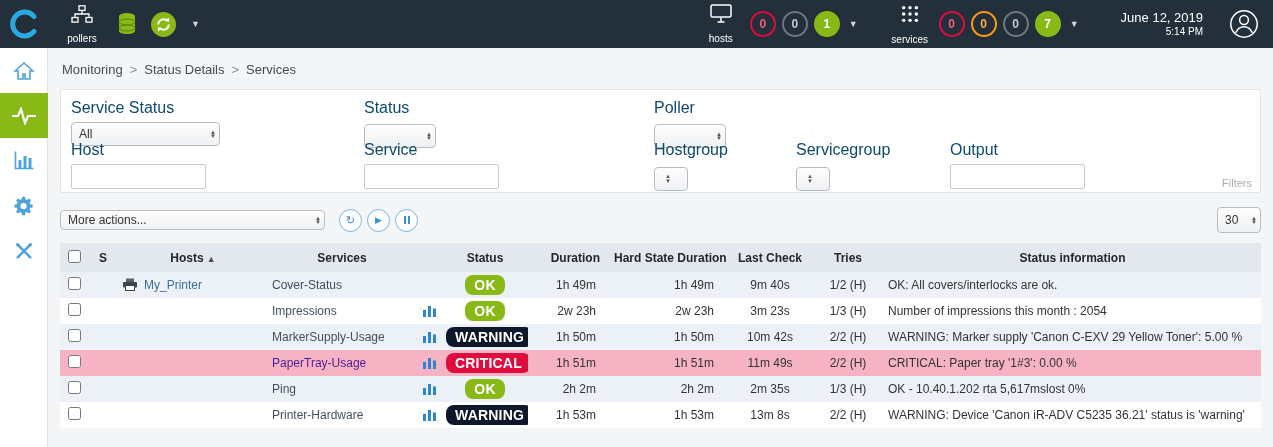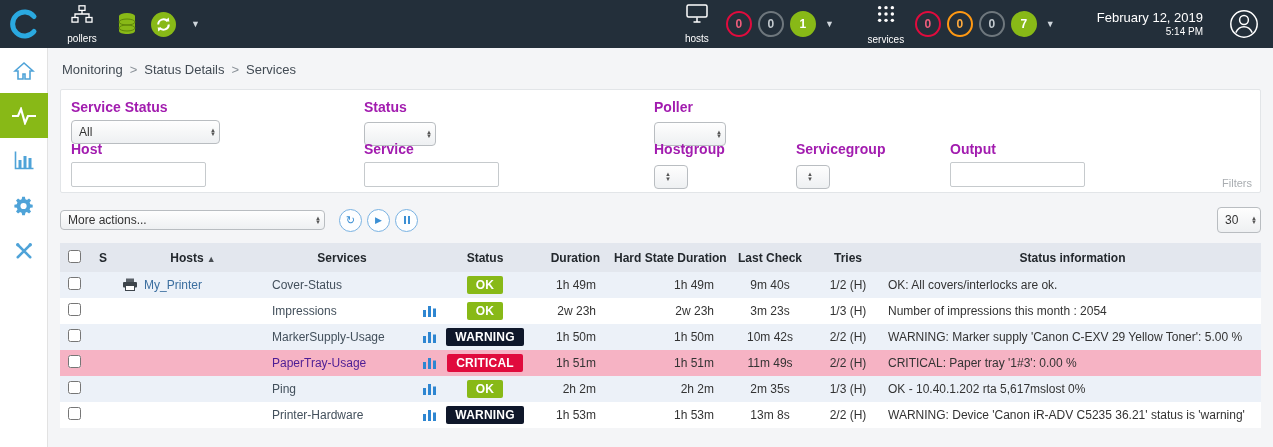--- a/index.html
+++ b/index.html
@@ -31,21 +31,21 @@
   .side-item.active{background:#88b917}
 
   
   .content{position:absolute;left:48px;top:48px;right:0;bottom:0;overflow:hidden}
   .breadcrumb{padding:14px 14px 12px;font-size:13px;color:#424b54}
   .bc-item{cursor:pointer}
   .bc-sep{color:#8a9198;margin:0 7px}
 
   .filter-card{position:relative;margin:0 12px;height:104px;background:#fff;border:1px solid #e2e5e8;border-radius:2px}
   .fgroup{position:absolute}
-  .flabel{display:block;font-size:14px;font-weight:bold;color:#a21caf;margin-bottom:5px}
+  .flabel{display:block;font-size:16px;font-weight:normal;color:#0c4a6e;margin-bottom:5px}
   .txt-input{height:25px;border:1px solid #c6cacd;border-radius:2px;background:#fff;padding:0 6px;font-size:12px;color:#333;font-family:inherit}
   .fakeselect{height:24px;border:1px solid #b9bdc1;border-radius:4px;background:linear-gradient(#fefefe,#eef0f2);display:inline-flex;align-items:center;padding:0 3px 0 7px;font-size:12px;color:#333;cursor:pointer}
   .fs-label{flex:1;text-align:left;white-space:nowrap;overflow:hidden}
   .fs-arrows{display:flex;flex-direction:column;align-items:center;justify-content:center;line-height:4.5px;font-size:6px;color:#555;margin-left:6px}
   .filters-note{position:absolute;right:8px;bottom:3px;font-size:11px;color:#a9adb1}
 
   .toolbar{margin:14px 12px 10px;display:flex;align-items:center}
   .round-btns{display:flex;gap:5px;margin-left:14px}
   .round-btn{width:23px;height:23px;border-radius:50%;border:1px solid #79b2e2;background:#fdfeff;color:#3b8fd4;display:inline-flex;align-items:center;justify-content:center;font-size:11px;cursor:pointer}
   .pause-bars{display:inline-flex;gap:2px}
@@ -61,21 +61,21 @@
   .row-even{background:#ecf1f8}
   .row-odd{background:#fff}
   .row-critical{background:#f6b3c4}
   td.c{text-align:center}
   td.r{text-align:right;padding-right:14px}
   th.r{text-align:right;padding-right:10px}
   td.cb,th.cb{text-align:center}
   .host-link{color:#3b6e9f;cursor:pointer}
   .svc-link{color:#43505c;cursor:pointer}
   .row-critical .svc-link{color:#4c1d95}
-  .badge{display:inline-block;min-width:30px;padding:3px 9px;border-radius:2px;color:#fff;font-size:12px;font-weight:bold;line-height:1;text-align:center;letter-spacing:.2px}
+  .badge{display:inline-block;min-width:30px;padding:3px 9px;border-radius:8px;color:#fff;font-size:14px;font-weight:bold;line-height:1;text-align:center;letter-spacing:.2px}
   .badge.ok{background:#88b917}
   .badge.warning{background:#0f172a}
   .badge.critical{background:#e00b3d}
   .hosticon{display:inline-block;vertical-align:-2px;margin-right:6px}
   .info-cell{color:#333}
 </style>
 </head>
 <body>
 
 <div class="app">
@@ -153,21 +153,21 @@
       <div class="badges" style="display:flex;gap:6px;align-items:center">
           <span class="circle ring-red">0</span>
           <span class="circle ring-orange">0</span>
           <span class="circle ring-grey">0</span>
           <span class="circle fill-green">7</span>
         </div>
       <span class="chev">▼</span>
     </div>
 
     <div class="datetime">
-      <div class="d">February 12, 2019</div>
+      <div class="d">June 12, 2019</div>
       <div class="t">5:14 PM</div>
     </div>
 
     <div class="profile">
       <svg width="30" height="30" viewBox="0 0 30 30">
         <circle cx="15" cy="15" r="13.2" fill="none" stroke="#fff" stroke-width="1.5"></circle>
         <circle cx="15" cy="11" r="4.4" fill="none" stroke="#fff" stroke-width="1.5"></circle>
         <path d="M6.8 23.6c1.9-4 5-5.9 8.2-5.9s6.3 1.9 8.2 5.9" fill="none" stroke="#fff" stroke-width="1.5"></path>
       </svg>
     </div>

